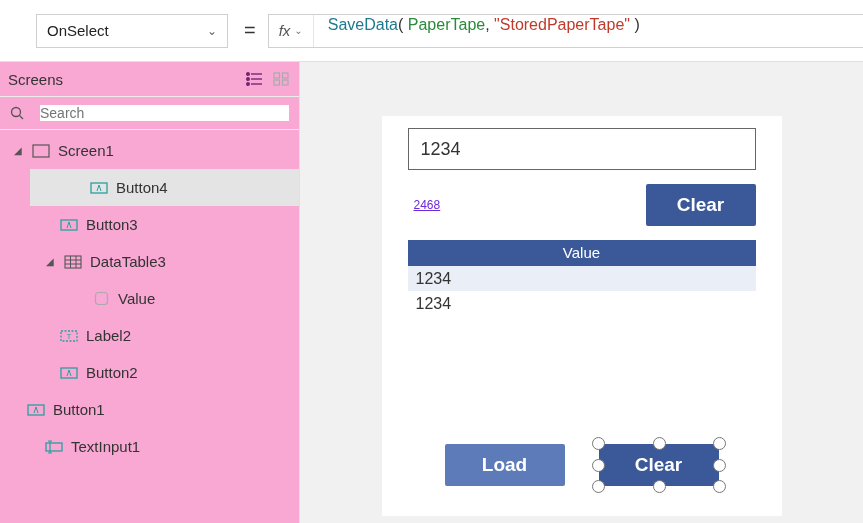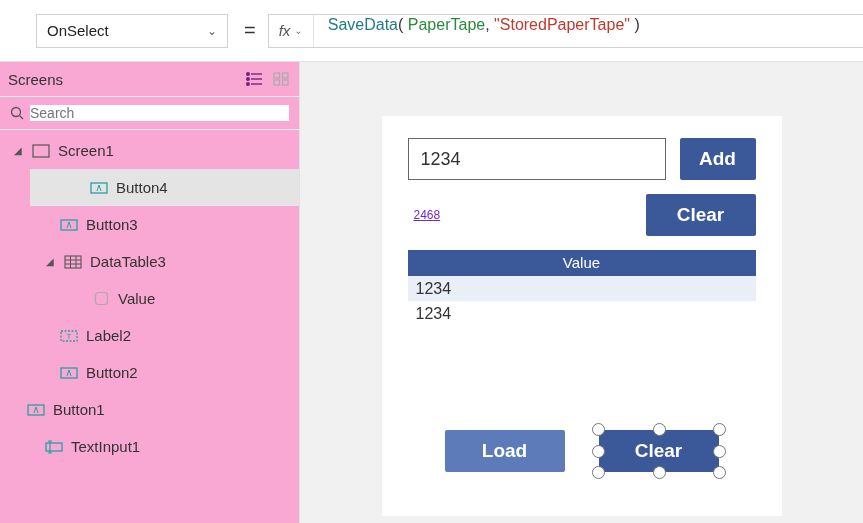--- a/index.html
+++ b/index.html
@@ -21,46 +21,46 @@
 
   
   .main { display: flex; height: calc(523px - 62px); }
 
   
   .tree { width: 300px; border-right: 1px solid #e0e0e0; background: #f9a8d4; display: flex; flex-direction: column; }
   .tree-header { display: flex; align-items: center; justify-content: space-between; height: 34px; padding: 0 10px 0 8px; font-size: 15px; color: #333; }
   .tree-header-icons { display: flex; gap: 10px; }
   .tree-header-icons span { color: #742774; font-size: 15px; }
   .thumb-icon { color: #999 !important; }
-  .search-row { display: flex; align-items: center; height: 34px; border-top: 1px solid #ececec; border-bottom: 1px solid #ececec; padding: 0 10px; gap: 6px; }
+  .search-row { display: flex; align-items: center; height: 34px; border-top: 1px solid #ececec; border-bottom: 1px solid #ececec; padding: 0 10px; gap: 16px; }
   .search-row input { border: none; outline: none; flex: 1; font-size: 14px; color: #555; }
   .search-icon { color: #555; font-size: 14px; }
 
   .tree-body { flex: 1; overflow: auto; padding-top: 2px; }
   .tree-item { display: flex; align-items: center; height: 37px; font-size: 15px; color: #333; cursor: pointer; gap: 8px; }
   .tree-item.selected { background: #e4e4e4; margin-left: 30px; }
   .tree-item .arrow { width: 10px; font-size: 10px; color: #555; display: inline-block; }
   .ctl-icon { width: 18px; height: 15px; display: inline-flex; align-items: center; justify-content: center; }
 
   
   .canvas-bg { flex: 1; background: #f1f1f1; display: flex; align-items: flex-start; justify-content: center; padding-top: 54px; }
-  .app-surface { width: 400px; height: 400px; background: #fff; padding: 22px 26px; position: relative; }
+  .app-surface { width: 400px; height: 400px; background: #fff; padding: 12px 26px; position: relative; }
 
   .row { display: flex; align-items: center; gap: 14px; margin-bottom: 14px; }
   .text-input { flex: 1; height: 42px; border: 1px solid #666; padding: 0 12px; font-size: 18px; color: #333; }
   .btn { width: 110px; height: 42px; background: #3b5998; color: #fff; border: none; font-size: 19px; font-weight: 600; cursor: pointer; border-radius: 2px; }
   .btn.faded { background: #5d7bb8; }
   .label-result { flex: 1; font-size: 12px; color: #6d28d9; padding-left: 6px; text-decoration: underline; }
 
   .datatable { margin-top: 8px; }
   .dt-header { background: #3b5998; color: #fff; text-align: center; height: 26px; line-height: 26px; font-size: 15px; }
   .dt-row { height: 25px; line-height: 25px; padding: 0 8px; font-size: 16px; color: #333; }
   .dt-row.alt { background: #eaeff7; }
 
-  .bottom-row { position: absolute; bottom: 44px; left: 0; right: 0; display: flex; justify-content: center; gap: 34px; }
+  .bottom-row { position: absolute; bottom: 30px; left: 0; right: 0; display: flex; justify-content: center; gap: 34px; }
   .bottom-row .btn { width: 120px; height: 42px; }
 
   
   .sel-wrap { position: relative; }
   .handle { position: absolute; width: 13px; height: 13px; background: #fff; border: 1px solid #777; border-radius: 50%; }
   .h-tl { top: -7px; left: -7px; }
   .h-tm { top: -7px; left: 50%; margin-left: -6px; }
   .h-tr { top: -7px; right: -7px; }
   .h-ml { top: 50%; left: -7px; margin-top: -6px; }
   .h-mr { top: 50%; right: -7px; margin-top: -6px; }
@@ -226,21 +226,20 @@
       </div>
 
     </div>
   </div>
 
   <div class="canvas-bg">
     <div class="app-surface">
 
       <div class="row">
         <input class="text-input" value="1234" style="">
-        <button class="btn">Add</button>
       </div>
 
       <div class="row">
         <div class="label-result">2468</div>
         <button class="btn">Clear</button>
       </div>
 
       <div class="datatable">
         <div class="dt-header">Value</div>
         <div class="dt-row alt">1234</div>

